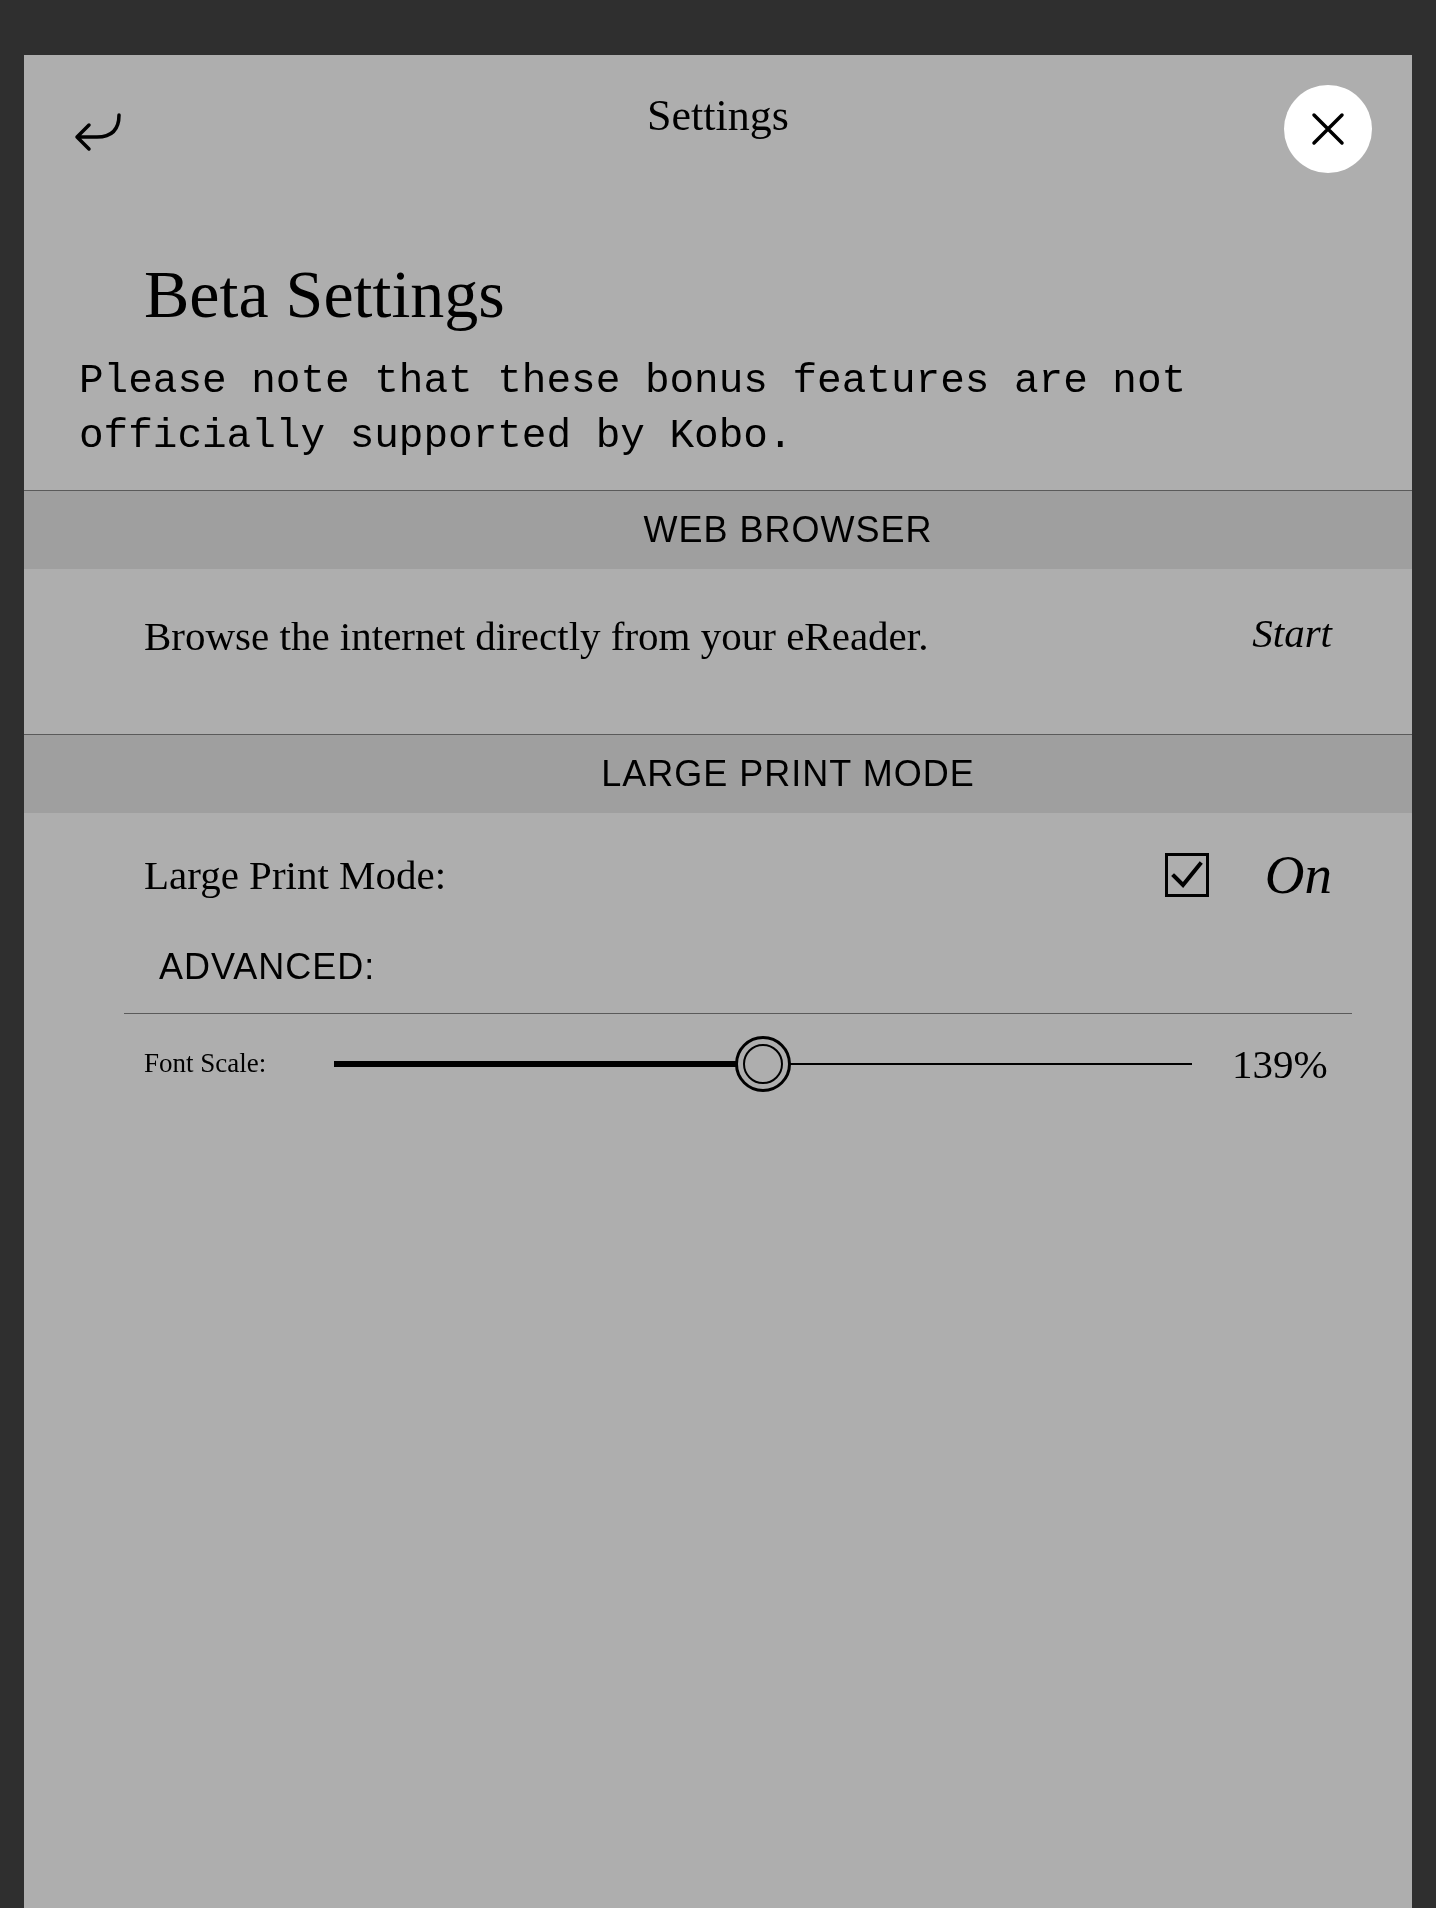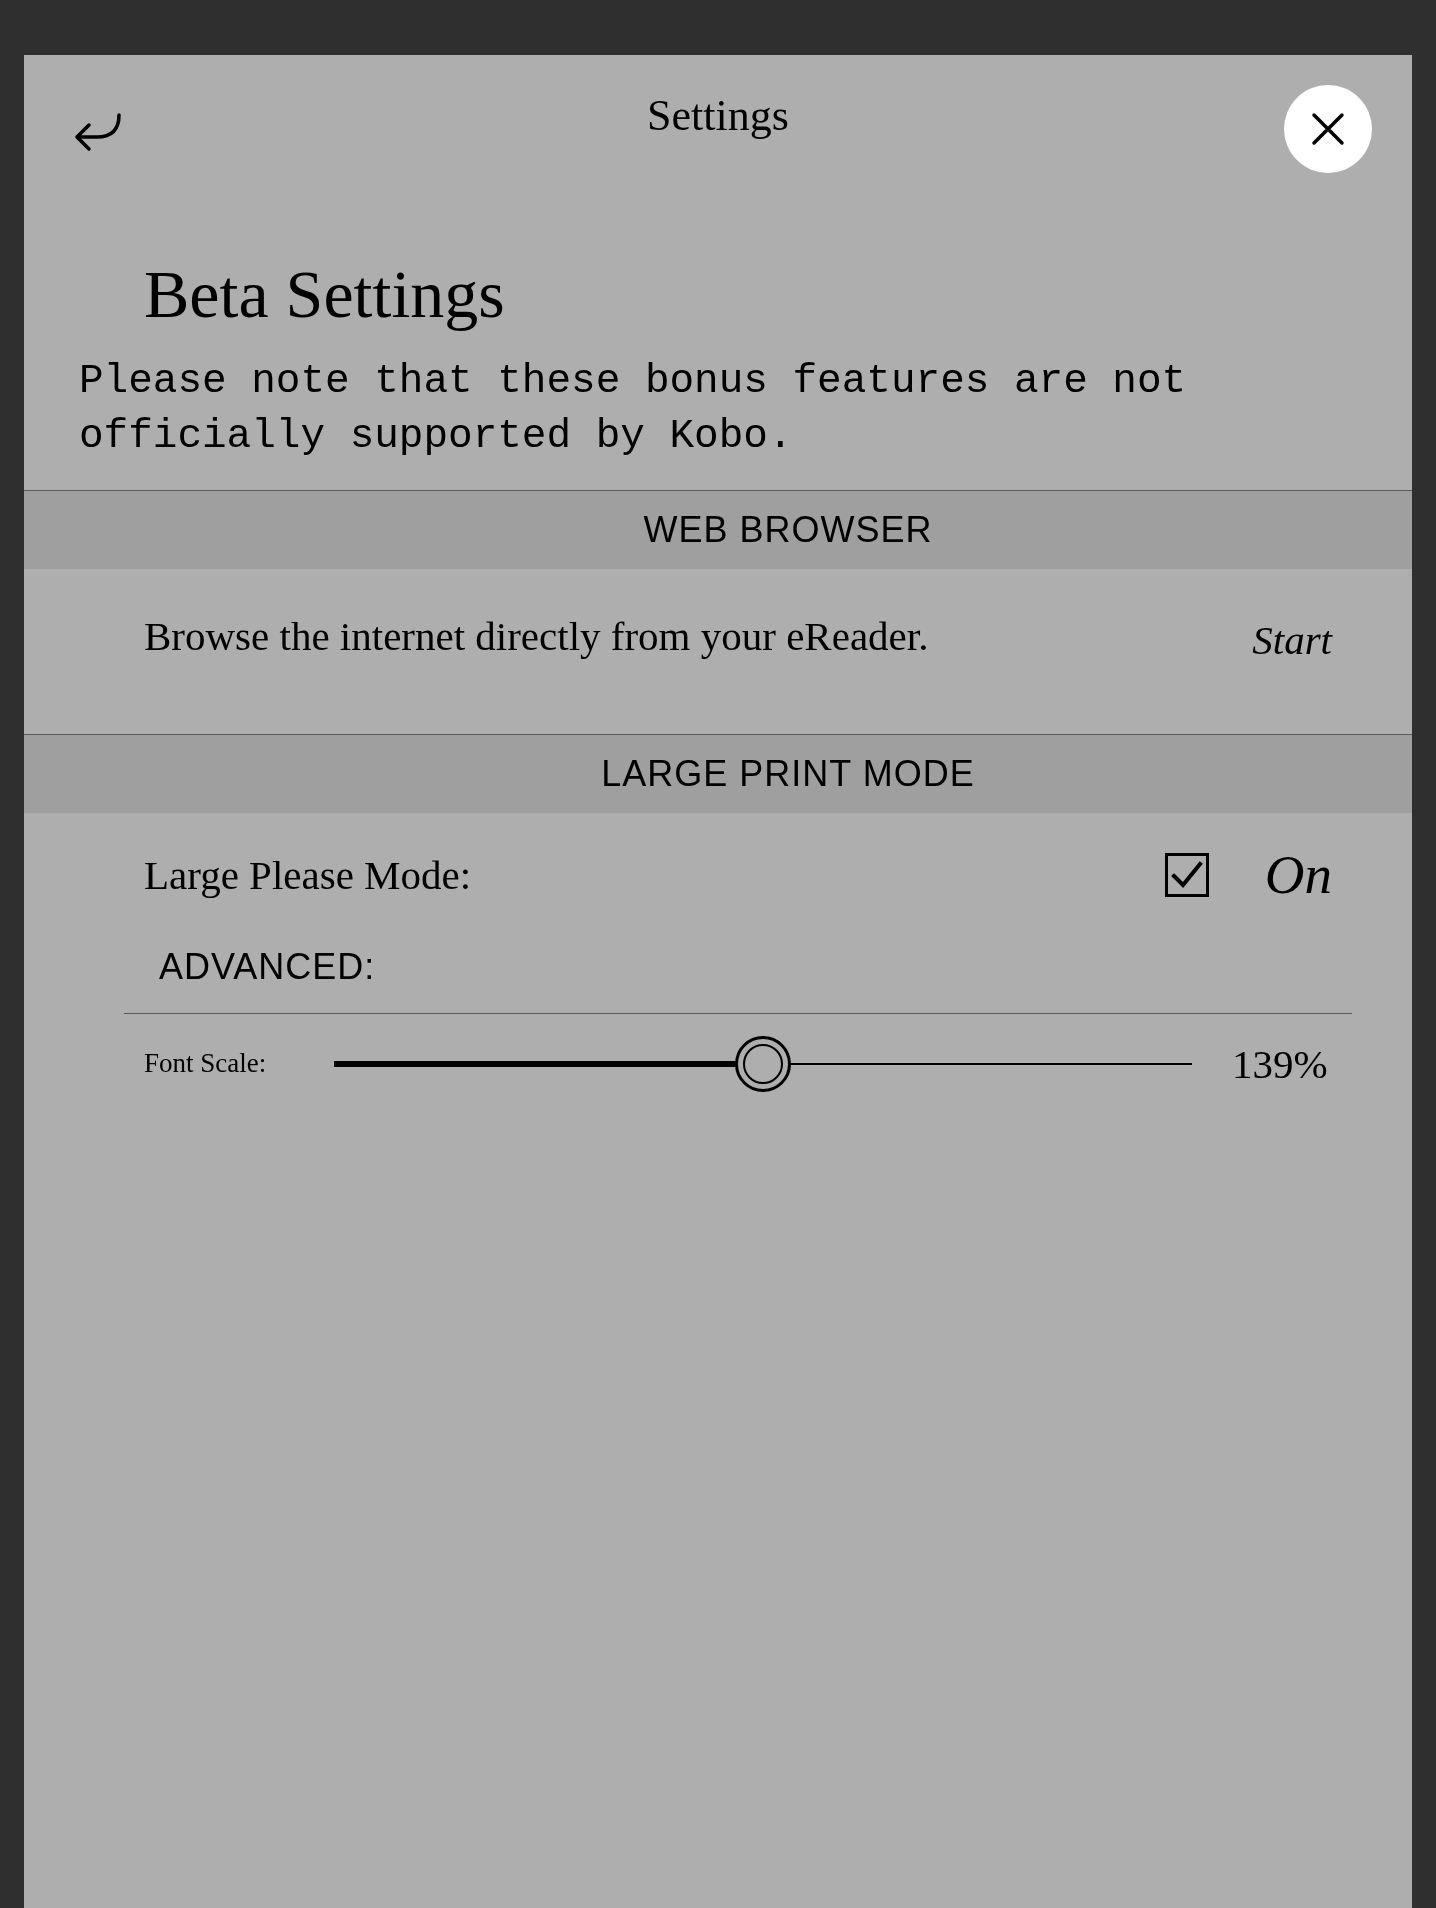--- a/index.html
+++ b/index.html
@@ -77,21 +77,21 @@
     border-top: 1px solid #5a5a5a;
     padding: 18px 0 18px 140px;
     font-family: 'Helvetica Neue', Arial, sans-serif;
     font-size: 36px;
     letter-spacing: 1px;
     color: #000;
     text-align: center;
   }
   .row {
     display: flex;
-    align-items: flex-end;
+    align-items: flex-start;
     padding: 40px 60px 40px 120px;
     border-top: none;
   }
   .row-text {
     flex: 1;
     font-size: 41px;
     font-family: Georgia, serif;
     line-height: 1.35;
   }
   .row-action {
@@ -240,21 +240,21 @@
     <div class="row">
       <div class="row-text">Browse the internet directly from your eReader.</div>
       <div class="row-action">Start</div>
     </div>
 
     <div class="spacer"></div>
 
     <div class="section-bar">LARGE PRINT MODE</div>
 
     <div class="lpm-row">
-      <div class="lpm-label">Large Please Mode:</div>
+      <div class="lpm-label">Large Print Mode:</div>
       <div class="checkbox-wrap">
         <div class="checkbox">
           <svg viewBox="0 0 34 34">
             <path d="M 4 18 L 13 27 L 30 6" stroke="#000" stroke-width="4" fill="none" stroke-linecap="square"></path>
           </svg>
         </div>
         <span class="cb-label">On</span>
       </div>
     </div>
 

